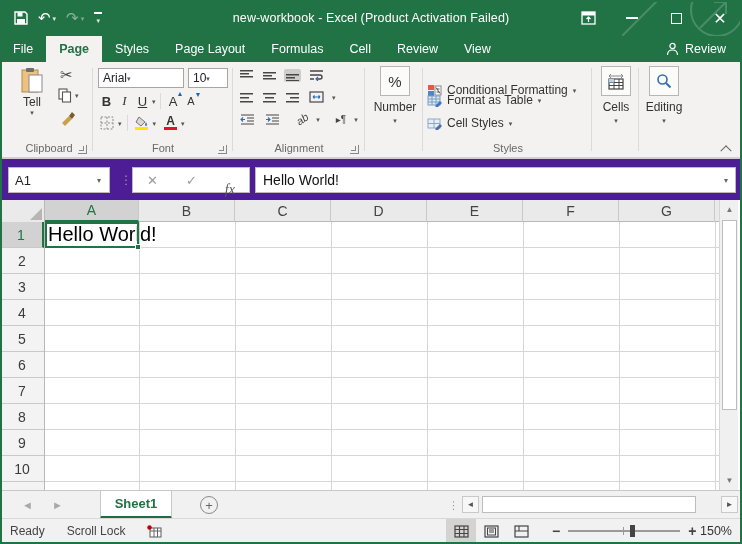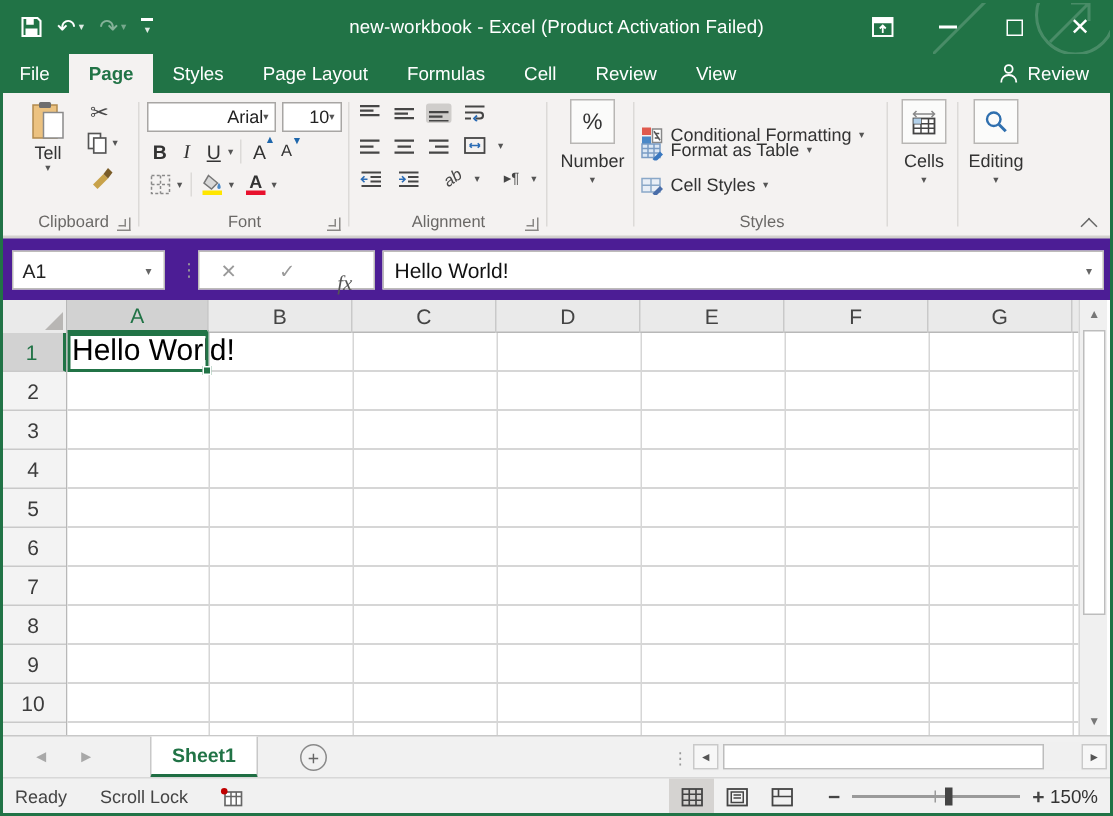--- a/index.html
+++ b/index.html
@@ -32,21 +32,21 @@
   
   .ribbon { left:0; top:62px; width:742px; height:96px; background:#f4f2f1; border-bottom:1px solid #d3d1cf; }
   .rsep { position:absolute; top:6px; bottom:6px; width:1px; background:#dcdad8; }
   .grouplbl { position:absolute; bottom:3px; left:0; right:0; text-align:center; font-size:11px; color:#6a6866; }
   .launcher { position:absolute; bottom:3px; right:3px; width:9px; height:9px; border-right:1.5px solid #8a8886; border-bottom:1.5px solid #8a8886; }
   .launcher:after { content:""; position:absolute; right:2px; bottom:2px; width:4px; height:4px; border-right:1.5px solid #8a8886; border-bottom:1.5px solid #8a8886; }
   .bigbtn { display:flex; flex-direction:column; align-items:center; justify-content:flex-start; color:#333; font-size:12px; }
   .car { font-size:7px; color:#555; line-height:1; }
   .ico-btn { display:flex; align-items:center; justify-content:center; padding:1px 2px; border-radius:2px; }
   .ico-btn.sel { background:#cfcdcb; }
-  .combo { background:#fff; border:1px solid #a8a6a4; height:20px; display:flex; align-items:center; justify-content:flex-end; font-size:12px; color:#222; padding:0 4px; }
+  .combo { background:#fff; border:1px solid #a8a6a4; height:20px; display:flex; align-items:center; justify-content:flex-start; font-size:12px; color:#222; padding:0 4px; }
   .lines { width:13px; height:11px; background-repeat:no-repeat;
     background-image:linear-gradient(#464646,#464646),linear-gradient(#464646,#464646),linear-gradient(#464646,#464646);
     background-size:13px 1.5px,9px 1.5px,13px 1.5px; }
   .l-top { background-position:left 0,left 3px,left 6px; }
   .l-mid { background-position:left 2px,left 5px,left 8px; }
   .l-bot { background-position:left 4px,left 7px,left 10px; }
   .l-left { background-position:left 1px,left 5px,left 9px; }
   .l-center { background-position:center 1px,center 5px,center 9px; }
   .l-right { background-position:right 1px,right 5px,right 9px; }
   .fontbtn { font-size:13px; color:#333; width:17px; text-align:center; }

